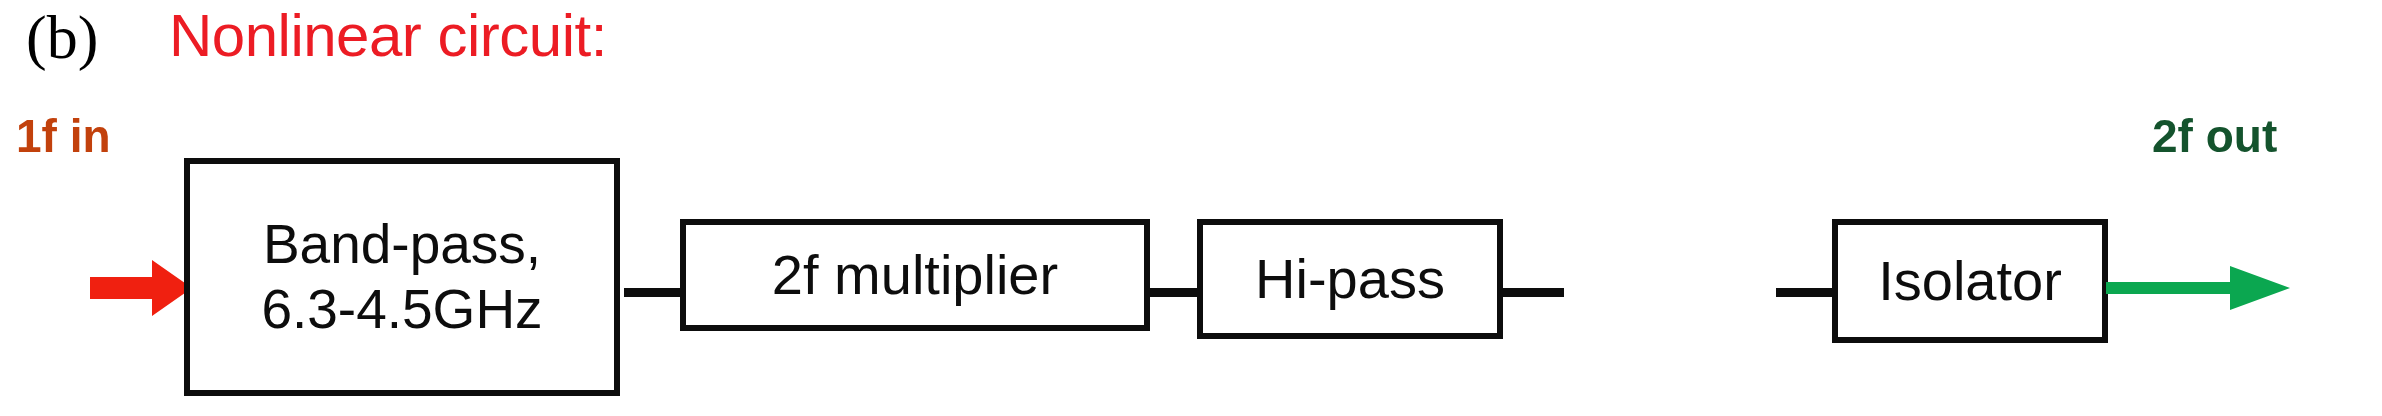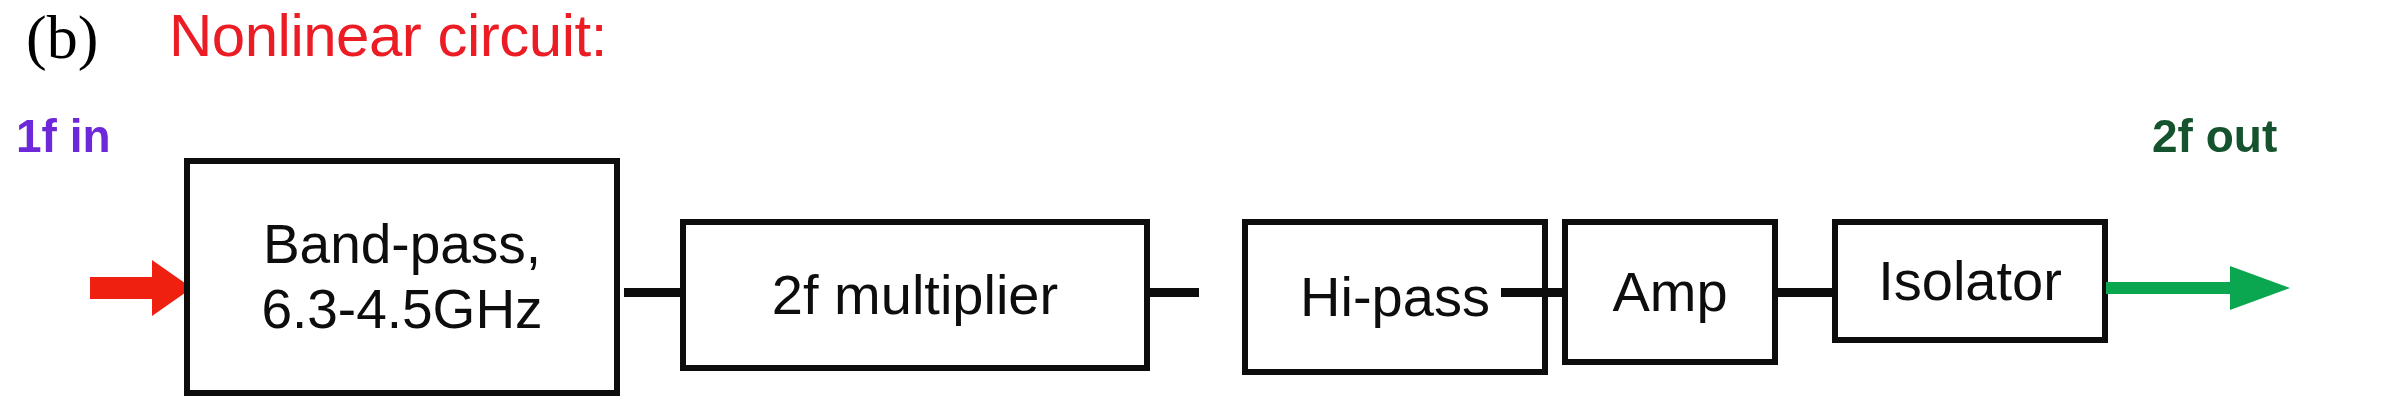--- a/index.html
+++ b/index.html
@@ -50,21 +50,21 @@
     position: absolute;
     font-family: "Liberation Sans", sans-serif;
     font-weight: bold;
     font-size: 46px;
     line-height: 1;
     white-space: nowrap;
   }
   .port-in {
     left: 16px;
     top: 113px;
-    color: #6d28d9;
+    color: #c2410c;
   }
   .port-out {
     left: 2152px;
     top: 113px;
     color: #14532d;
   }
 
   
   .block {
     position: absolute;
@@ -78,22 +78,22 @@
     color: #0d0d0d;
     font-family: "Liberation Sans", sans-serif;
     font-size: 56px;
     line-height: 1.18;
     white-space: nowrap;
     text-align: center;
   }
   .block .line2 { display: block; }
 
   #block-bandpass  { left: 184px;  top: 158px; width: 436px; height: 238px; font-size: 55px; }
-  #block-multiplier{ left: 680px;  top: 219px; width: 470px; height: 152px; justify-content: center; }
-  #block-hipass    { left: 1242px; top: 219px; width: 306px; height: 156px; }
+  #block-multiplier{ left: 680px;  top: 219px; width: 470px; height: 112px; justify-content: center; }
+  #block-hipass    { left: 1197px; top: 219px; width: 306px; height: 120px; }
   #block-amp       { left: 1562px; top: 219px; width: 216px; height: 146px; }
   #block-isolator  { left: 1832px; top: 219px; width: 276px; height: 124px; }
 
   
   .wire {
     position: absolute;
     height: 9px;
     background: #0d0d0d;
     top: 288px;
   }
@@ -137,23 +137,20 @@
   </div>
 
   <div class="wire" id="wire-2"></div>
 
   <div class="block" id="block-hipass">
     <span>Hi-pass</span>
   </div>
 
   <div class="wire" id="wire-3"></div>
 
-  <div class="block" id="block-amp">
-    <span>Amp</span>
-  </div>
 
   <div class="wire" id="wire-4"></div>
 
   <div class="block" id="block-isolator">
     <span>Isolator</span>
   </div>
 
   <svg class="arrow-svg" id="arrow-out" width="186" height="52" viewBox="0 0 186 52">
     <path d="M0,20 L124,20 L124,4 L184,26 L124,48 L124,32 L0,32 Z" fill="#0ba750"></path>
   </svg>

